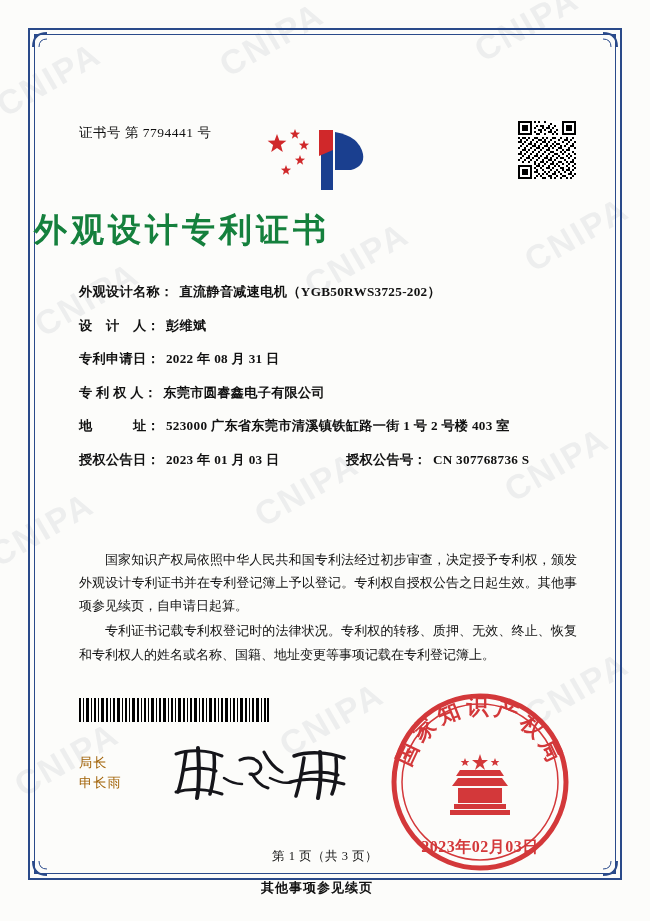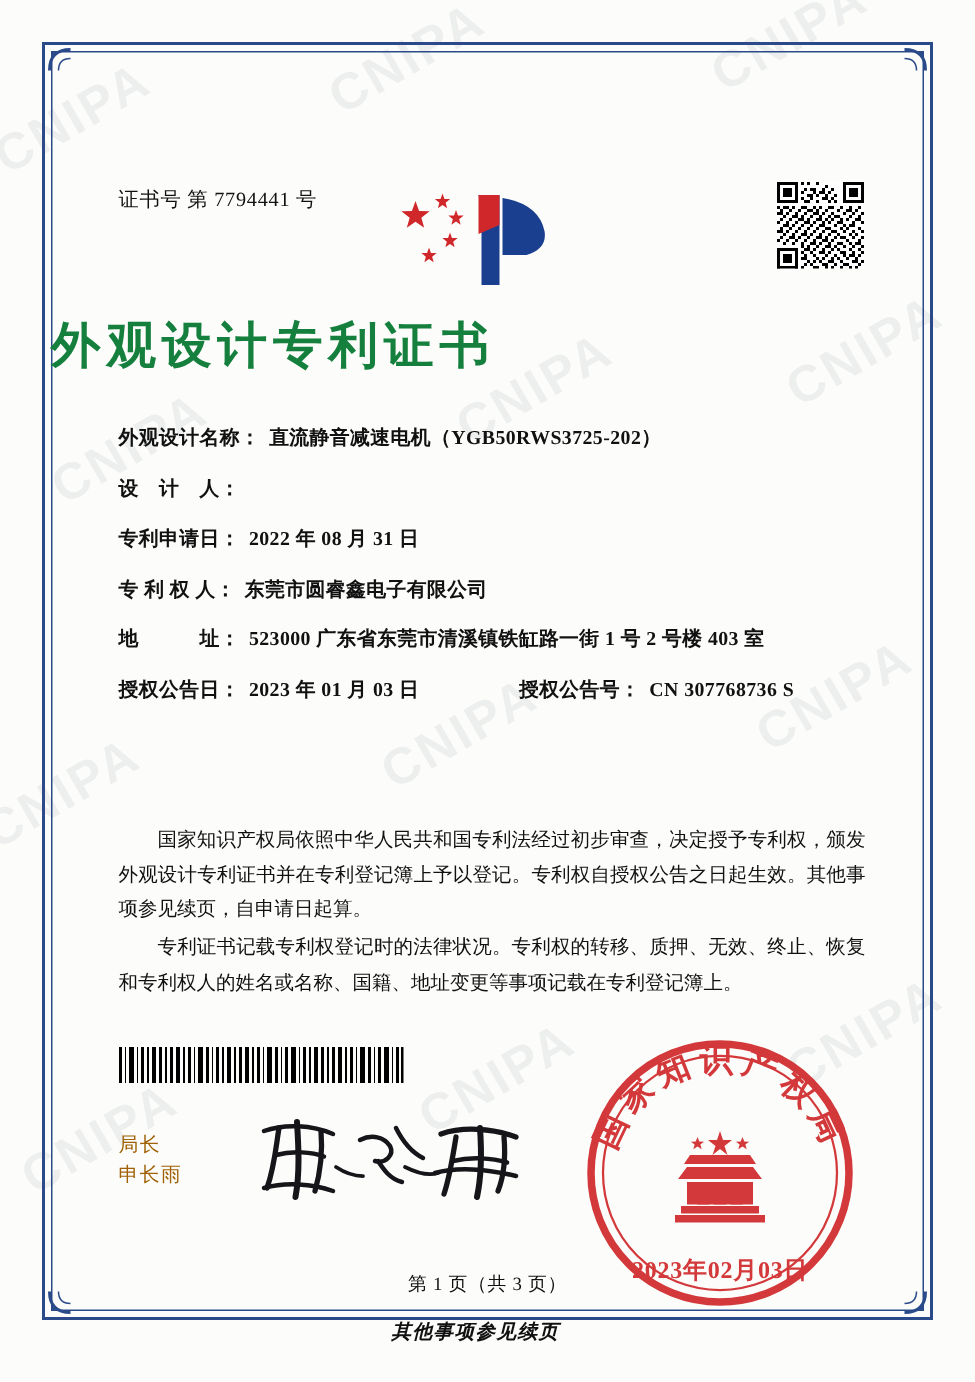--- a/index.html
+++ b/index.html
@@ -216,21 +216,20 @@
 
   .footer-note {
     position: absolute;
     left: 0; right: 16px;
     top: 879px;
     text-align: center;
     font-size: 13px;
     font-weight: bold;
     color: #111;
     letter-spacing: 1px;
-    font-style: italic;
   }
 </style>
 </head>
 <body>
 
 <div class="page">
 
   <div class="watermark wm1">CNIPA</div>
   <div class="watermark wm2">CNIPA</div>
   <div class="watermark wm3">CNIPA</div>
@@ -528,20 +527,21 @@
 
     <div class="fields">
 
       <div class="field-row">
         <span class="field-label">外观设计名称：</span>
         <span class="field-value">直流静音减速电机（YGB50RWS3725-202）</span>
       </div>
 
       <div class="field-row">
         <span class="field-label">设　计　人：</span>
+        <span class="field-value">彭维斌</span>
       </div>
 
 
       <div class="field-row">
         <span class="field-label">专利申请日：</span>
         <span class="field-value">2022 年 08 月 31 日</span>
       </div>
 
       <div class="field-row">
         <span class="field-label">专 利 权 人：</span>

